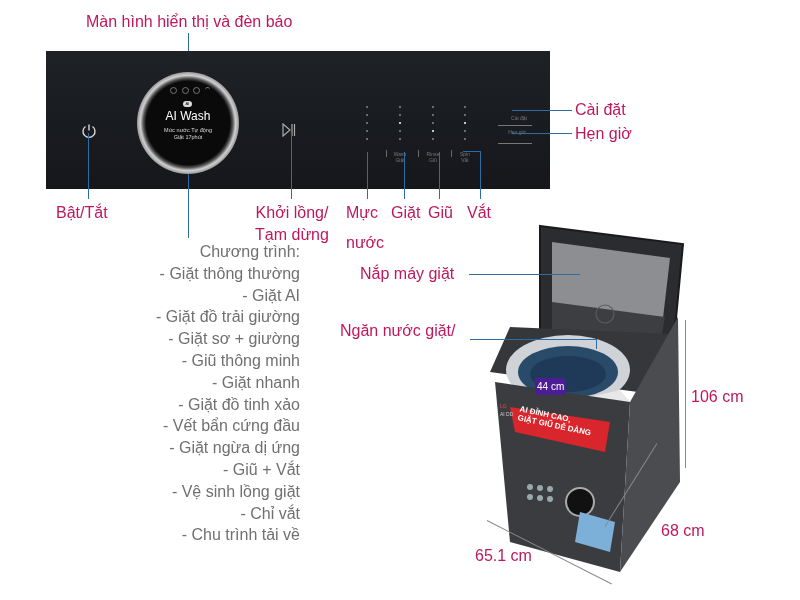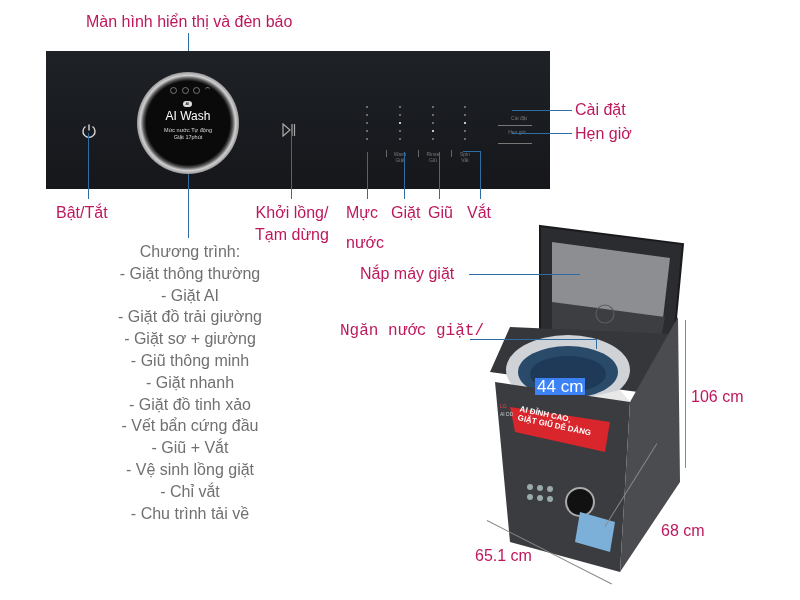--- a/index.html
+++ b/index.html
@@ -7,21 +7,21 @@
   .abs{position:absolute;}
   .label{font-size:16px;color:#be185d;white-space:nowrap;line-height:20px;}
   .vline{position:absolute;width:1px;background:#2e6da4;}
   .hline{position:absolute;height:1px;background:#2e6da4;}
   .panel{position:absolute;left:46px;top:51px;width:504px;height:138px;background:linear-gradient(180deg,#1e2126 0%,#15171b 100%);}
   .dial{position:absolute;left:137px;top:72px;width:102px;height:102px;border-radius:50%;background:radial-gradient(circle at 50% 50%,#0a0a0a 0%,#0a0a0a 58%,#555 62%,#cfcfcf 66%,#8a8a8a 72%,#d9d9d9 78%,#6e6e6e 86%,#3a3a3a 100%);}
   .screen-text{position:absolute;color:#fff;text-align:center;width:102px;left:0;}
   .dot{position:absolute;width:2px;height:2px;border-radius:50%;background:#888;}
   .dot.on{background:#fff;}
   .tiny{position:absolute;font-size:5px;color:#777;text-align:center;line-height:6px;}
-  .list{position:absolute;left:80px;top:241px;width:220px;text-align:center;font-size:16px;color:#707070;line-height:21.8px;}
+  .list{position:absolute;left:80px;top:241px;width:220px;text-align:right;font-size:16px;color:#707070;line-height:21.8px;}
   .list div{white-space:nowrap;}
   .dim-line{position:absolute;background:#888;}
 </style>
 </head>
 <body>
 
 <div class="abs label" style="left:86px;top:12px;font-size:16px;">Màn hình hiển thị và đèn báo</div>
 <div class="vline" style="left:188px;top:33px;height:58px;"></div>
 
 <div class="panel"></div>
@@ -128,20 +128,21 @@
 <div class="list">
   <div>Chương trình:</div>
   <div>- Giặt thông thường</div>
   <div>- Giặt AI</div>
   <div>- Giặt đồ trải giường</div>
   <div>- Giặt sơ + giường</div>
   <div>- Giũ thông minh</div>
   <div>- Giặt nhanh</div>
   <div>- Giặt đồ tinh xảo</div>
   <div>- Vết bẩn cứng đầu</div>
+  <div>- Giặt ngừa dị ứng</div>
   <div>- Giũ + Vắt</div>
   <div>- Vệ sinh lồng giặt</div>
   <div>- Chỉ vắt</div>
   <div>- Chu trình tải về</div>
 </div>
 
 <div>
   <svg class="abs" style="left:470px;top:222px;" width="230" height="360" viewBox="0 0 230 360">
 
     <path d="M70 4 L213 22 L200 160 L70 148 Z" fill="#2a2c30" stroke="#1a1a1c" stroke-width="2"></path>
@@ -173,27 +174,27 @@
   <div class="abs" style="left:518px;top:412px;color:#fff;font-size:8px;font-weight:bold;transform:rotate(12deg);line-height:9px;">
     <div>AI ĐỈNH CAO,</div>
     <div>GIẶT GIŨ DỄ DÀNG</div>
   </div>
   <div class="abs" style="left:500px;top:403px;font-size:5px;color:#e44;">LG</div>
   <div class="abs" style="left:500px;top:411px;font-size:5px;color:#ccc;">AI DD</div>
 </div>
 
 <div class="abs label" style="left:360px;top:264px;">Nắp máy giặt</div>
 <div class="hline" style="left:469px;top:274px;width:111px;"></div>
-<div class="abs label" style="left:340px;top:321px;text-align:center;width:130px;font-family:Liberation Mono, monospace;">
+<div class="abs label" style="left:340px;top:321px;text-align:left;width:130px;">
   <div>Ngăn nước giặt/</div>
 </div>
 <div class="hline" style="left:470px;top:339px;width:126px;"></div>
 <div class="vline" style="left:596px;top:339px;height:10px;"></div>
 
-<div class="abs" style="left:535px;top:378px;background:#3b82f6;color:#fff;font-size:17px;padding:0 2px;line-height:17px;">44 cm</div>
+<div class="abs" style="left:535px;top:378px;background:#4c1d95;color:#fff;font-size:10px;padding:0 2px;line-height:17px;">44 cm</div>
 
 <div class="dim-line" style="left:685px;top:320px;width:1px;height:148px;"></div>
 <div class="abs label" style="left:691px;top:387px;">106 cm</div>
 
 <div class="dim-line" style="left:605px;top:526px;width:98px;height:1px;transform:rotate(-58deg);transform-origin:left center;"></div>
 <div class="abs label" style="left:661px;top:521px;">68 cm</div>
 
 <div class="dim-line" style="left:487px;top:520px;width:140px;height:1px;transform:rotate(27deg);transform-origin:left center;"></div>
 <div class="abs label" style="left:475px;top:546px;">65.1 cm</div>
 

